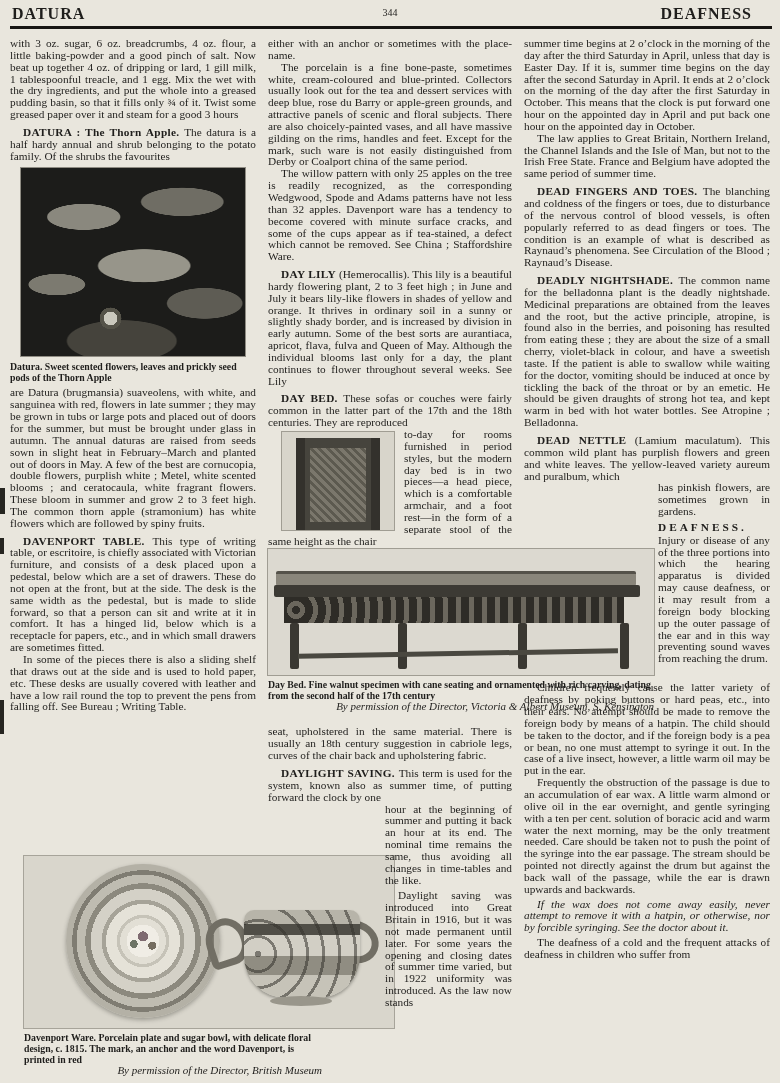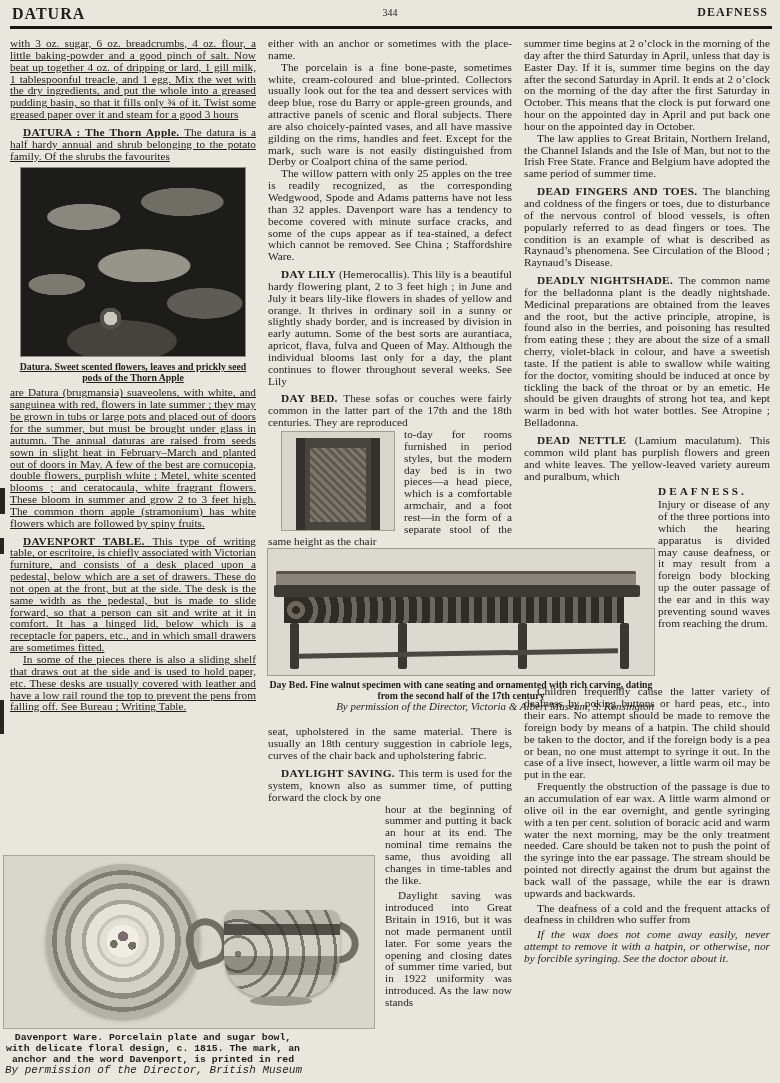--- a/index.html
+++ b/index.html
@@ -2,51 +2,51 @@
 <html><head>
 <meta charset="utf-8">
 <style>
   html,body{margin:0;padding:0;background:#b0aca2;}
   .page{position:relative;width:780px;height:1083px;margin:0 auto;background:#e9e6dd;
         font-family:"Liberation Serif",serif;color:#1f1e1c;overflow:hidden;}
   
   .running-head{position:absolute;top:5px;left:12px;right:12px;height:20px;}
   .rh-left{position:absolute;left:0;top:0;font-weight:bold;font-size:16px;letter-spacing:1px;}
   .rh-center{position:absolute;left:0;right:0;top:2px;text-align:center;font-size:10px;}
-  .rh-right{position:absolute;right:0;top:0;font-weight:bold;font-size:12px;letter-spacing:1px;}
+  .rh-right{position:absolute;right:16px;top:0;font-weight:bold;font-size:16px;letter-spacing:1px;}
   .rule{position:absolute;top:26px;left:10px;right:8px;height:3px;background:#161512;}
 
   
   .col{position:absolute;top:38px;font-size:11.3px;line-height:11.85px;text-align:justify;}
-  .col1{left:10px;width:246px;text-decoration:underline;}
+  .col1{left:10px;width:246px;}
   .col2{left:268px;width:244px;}
   .col3{left:524px;width:246px;}
   p{margin:0;}
   .ind{text-indent:13px;}
   .entry{text-indent:13px;margin-top:6px;}
   b.eh{letter-spacing:.3px;}
 
-  .caption{font-weight:bold;font-size:9.8px;line-height:11px;text-align:center;text-indent:0;}
+  .caption{font-weight:bold;font-size:9.8px;line-height:11px;text-align:left;text-indent:0;}
   .credit{font-style:italic;font-size:11px;line-height:10px;text-align:right;text-indent:0;margin-top:0;}
 
   
   .datura-fig{margin:6px 0 4px;}
   .datura-photo{width:224px;height:188px;margin:0 auto 5px;background-color:#1c1c1a;
     background-image:
       radial-gradient(ellipse 62px 22px at 28% 26%, #8a887e 0 58%, transparent 60%),
       radial-gradient(ellipse 70px 24px at 72% 18%, #6f6d64 0 58%, transparent 60%),
       radial-gradient(ellipse 84px 30px at 55% 52%, #97958a 0 54%, transparent 56%),
       radial-gradient(ellipse 48px 18px at 16% 62%, #7c7a70 0 58%, transparent 60%),
       radial-gradient(ellipse 64px 26px at 82% 72%, #5e5c54 0 58%, transparent 60%),
       radial-gradient(circle 15px at 40% 80%, #cbc9be 0 45%, #555349 46% 72%, transparent 73%),
       radial-gradient(ellipse 90px 34px at 45% 92%, #45433c 0 60%, transparent 62%);
     box-shadow:0 0 0 1px #8f8c83;}
 
   
-  .ware-fig{position:absolute;left:4px;top:856px;width:298px;font-family:Liberation Mono, monospace;}
+  .ware-fig{position:absolute;left:24px;top:856px;width:298px;}
   .ware-photo{position:relative;width:370px;height:172px;background:#d9d6cc;box-shadow:0 0 0 1px #a7a49a;overflow:hidden;}
   .plate{position:absolute;left:42px;top:8px;width:154px;height:154px;border-radius:50%;
     background:
       radial-gradient(circle 5px at 50% 47%, #7e6a70 0 100%, transparent 100%),
       radial-gradient(circle 4px at 44% 52%, #6d7465 0 100%, transparent 100%),
       radial-gradient(circle 4px at 56% 53%, #756d60 0 100%, transparent 100%),
       radial-gradient(circle at 50% 50%, #f0ede5 0 15%, #e2dfd5 15% 21%, #c6c3b8 21% 24%,
         #e5e2d8 24% 34%, #a6a398 34% 38%, #d4d1c7 38% 48%, #8c897e 48% 53%,
         #bfbcb1 53% 61%, #7f7c72 61% 65%, #b4b1a6 65% 100%);
     box-shadow:0 2px 4px rgba(40,40,35,.35);}
@@ -183,23 +183,24 @@
     <p class="ind">The law applies to Great Britain, Northern Ireland, the Channel Islands and the Isle of Man, but not to the Irish Free State.  France and Belgium have adopted the same period of summer time.</p>
 
     <p class="entry"><b class="eh">DEAD FINGERS AND TOES. </b><span>The blanching and coldness of the fingers or toes, due to disturbance of the nervous control of blood vessels, is often popularly referred to as dead fingers or toes.  The condition is an example of what is described as Raynaud’s phenomena.  See Circulation of the Blood ; Raynaud’s Disease.</span></p>
 
     <p class="entry"><b class="eh">DEADLY NIGHTSHADE. </b><span>The common name for the belladonna plant is the deadly nightshade.  Medicinal preparations are obtained from the leaves and the root, but the active principle, atropine, is found also in the berries, and poisoning has resulted from eating these ;  they are about the size of a small cherry, violet-black in colour, and have a sweetish taste.  If the patient is able to swallow while waiting for the doctor, vomiting should be induced at once by tickling the back of the throat or by an emetic.  He should be given draughts of strong hot tea, and kept warm in bed with hot water bottles.  See Atropine ;  Belladonna.</span></p>
 
     <p class="entry"><b class="eh">DEAD NETTLE</b><span> (Lamium maculatum). This common wild plant has purplish flowers and green and white leaves.  The yellow-leaved variety aureum and puralbum, which</span></p>
 
     <div>
       <div class="spacer-c3"></div>
+      <p>has pinkish flowers, are sometimes grown in gardens.</p>
       <span class="deafness-h">DEAFNESS.</span>
       <p>Injury or disease of any of the three portions into which the hearing apparatus is divided may cause deafness, or it may result from a foreign body blocking up the outer passage of the ear and in this way preventing sound waves from reaching the drum.</p>
     </div>
 
     <p class="ind clear" style="margin-top:4px">Children frequently cause the latter variety of deafness by poking buttons or hard peas, etc., into their ears.  No attempt should be made to remove the foreign body by means of a hatpin.  The child should be taken to the doctor, and if the foreign body is a pea or bean, no one must attempt to syringe it out.  In the case of a live insect, however, a little warm oil may be put in the ear.</p>
     <p class="ind">Frequently the obstruction of the passage is due to an accumulation of ear wax.  A little warm almond or olive oil in the ear overnight, and gentle syringing with a ten per cent. solution of boracic acid and warm water the next morning, may be the only treatment needed. Care should be taken not to push the point of the syringe into the ear passage.  The stream should be pointed not directly against the drum but against the back wall of the passage, while the ear is drawn upwards and backwards.</p>
+    <p class="ind italic-para" style="margin-top:3px">If the wax does not come away easily, never attempt to remove it with a hatpin, or otherwise, nor by forcible syringing.  See the doctor about it.</p>
     <p class="ind" style="margin-top:3px">The deafness of a cold and the frequent attacks of deafness in children who suffer from</p>
-    <p class="ind italic-para" style="margin-top:3px">If the wax does not come away easily, never attempt to remove it with a hatpin, or otherwise, nor by forcible syringing.  See the doctor about it.</p>
   </div>
 
 </div>
 
 </body></html>

